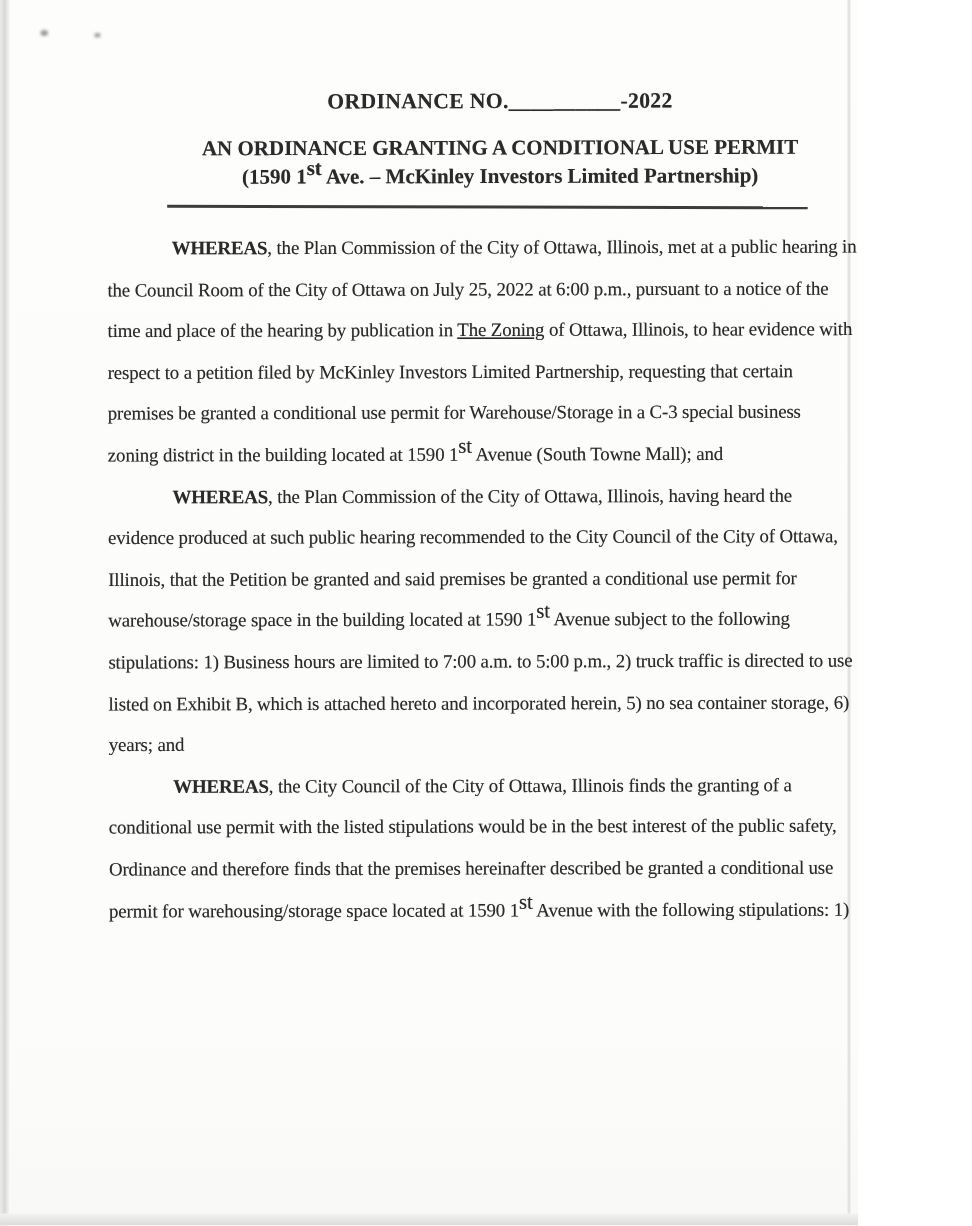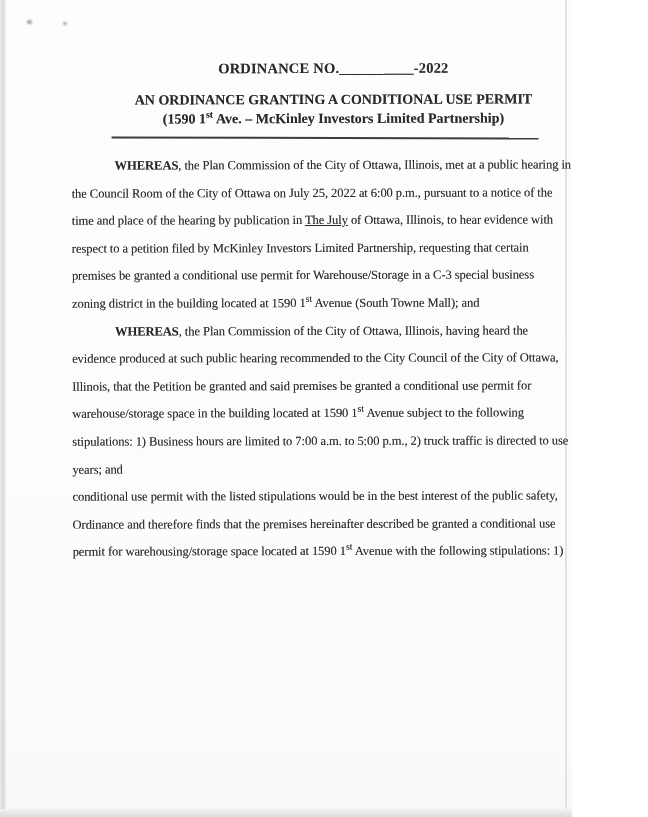--- a/index.html
+++ b/index.html
@@ -54,54 +54,56 @@
   }
   .doc-body { margin-top: 13px; }
   .line {
     height: 27.6px; line-height: 27.6px;
     font-size: 12.6px; letter-spacing: -0.1px;
     white-space: nowrap;
   }
   .line.first { padding-left: 43px; }
   .b { font-weight: bold; }
   .u { text-decoration: underline; }
-  .sup { vertical-align: super; font-size: 10px; line-height: 0; }
+  .sup { vertical-align: super; font-size: 14px; line-height: 0; }
 </style>
 </head>
 <body>
 
 <div class="scan">
   <div class="edge-left"></div>
   <div class="edge-right"></div>
   <div class="edge-bottom"></div>
   <div class="speck s1"></div>
   <div class="speck s2"></div>
 
   <div class="content">
     <div class="h1"><span>ORDINANCE NO.__________-2022</span></div>
     <div class="h2"><span>AN ORDINANCE GRANTING A CONDITIONAL USE PERMIT</span></div>
     <div class="h2"><span>(1590 1</span><span class="sup">st</span><span> Ave. – McKinley Investors Limited Partnership)</span></div>
     <div class="rule"></div>
     <div class="doc-body" id="doc-body">
         <div>
           <div class="line first"><span class="b">WHEREAS</span><span>, the Plan Commission of the City of Ottawa, Illinois, met at a public hearing in</span></div>
           <div class="line"><span>the Council Room of the City of Ottawa on July 25, 2022 at 6:00 p.m., pursuant to a notice of the</span></div>
-          <div class="line"><span>time and place of the hearing by publication in </span><span class="u">The July</span><span> of Ottawa, Illinois, to hear evidence with</span></div>
+          <div class="line"><span>time and place of the hearing by publication in </span><span class="u">The Zoning</span><span> of Ottawa, Illinois, to hear evidence with</span></div>
           <div class="line"><span>respect to a petition filed by McKinley Investors Limited Partnership, requesting that certain</span></div>
           <div class="line"><span>premises be granted a conditional use permit for Warehouse/Storage in a C-3 special business</span></div>
           <div class="line"><span>zoning district in the building located at 1590 1</span><span class="sup">st</span><span> Avenue (South Towne Mall); and</span></div>
         </div>
         <div>
           <div class="line first"><span class="b">WHEREAS</span><span>, the Plan Commission of the City of Ottawa, Illinois, having heard the</span></div>
           <div class="line"><span>evidence produced at such public hearing recommended to the City Council of the City of Ottawa,</span></div>
           <div class="line"><span>Illinois, that the Petition be granted and said premises be granted a conditional use permit for</span></div>
           <div class="line"><span>warehouse/storage space in the building located at 1590 1</span><span class="sup">st</span><span> Avenue subject to the following</span></div>
           <div class="line"><span>stipulations: 1) Business hours are limited to 7:00 a.m. to 5:00 p.m., 2) truck traffic is directed to use</span></div>
+          <div class="line"><span>listed on Exhibit B, which is attached hereto and incorporated herein, 5) no sea container storage, 6)</span></div>
           <div class="line"><span>years; and</span></div>
         </div>
         <div>
+          <div class="line first"><span class="b">WHEREAS</span><span>, the City Council of the City of Ottawa, Illinois finds the granting of a</span></div>
           <div class="line"><span>conditional use permit with the listed stipulations would be in the best interest of the public safety,</span></div>
           <div class="line"><span>Ordinance and therefore finds that the premises hereinafter described be granted a conditional use</span></div>
           <div class="line"><span>permit for warehousing/storage space located at 1590 1</span><span class="sup">st</span><span> Avenue with the following stipulations:  1)</span></div>
         </div>
       </div>
   </div>
 </div>
 
 </body></html>

